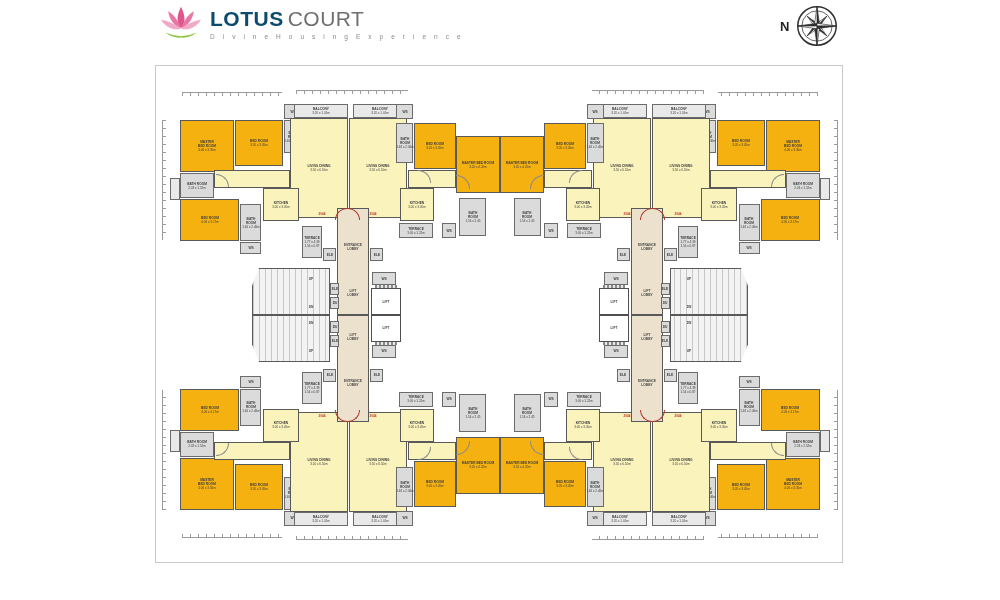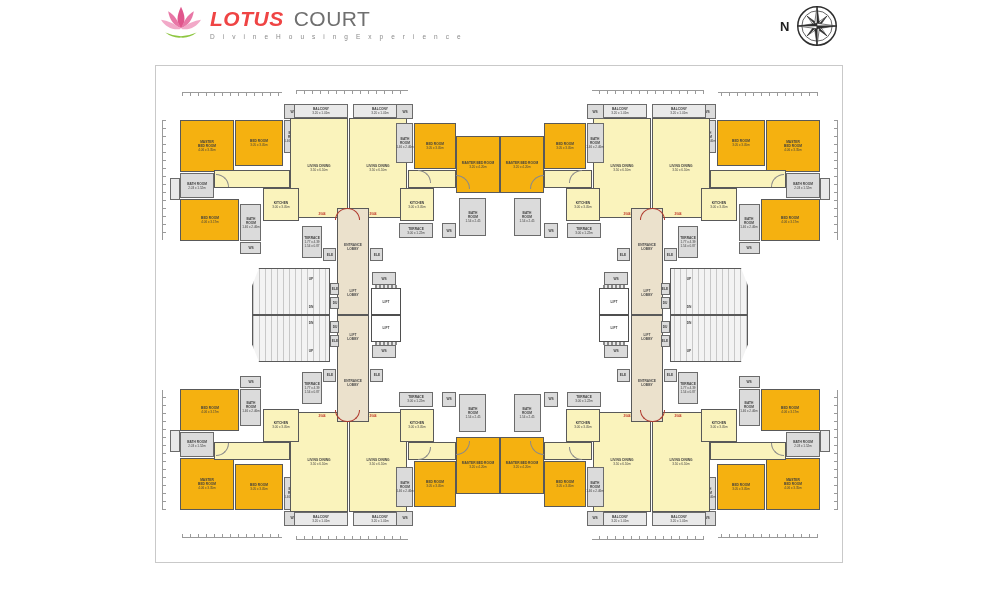--- a/index.html
+++ b/index.html
@@ -3,22 +3,22 @@
 <meta charset="utf-8">
 <style>
   html,body{margin:0;padding:0;background:#fff;}
   *{box-sizing:border-box;}
   .page{position:relative;width:1000px;height:600px;background:#fff;overflow:hidden;
         font-family:"Liberation Sans",sans-serif;}
 
   
   .logo{position:absolute;left:158px;top:4px;display:flex;align-items:center;gap:6px;}
   .brand-line{font-size:21px;letter-spacing:.5px;line-height:1;}
-  .brand-bold{font-weight:800;color:#ef4444;font-style:italic;}
-  .brand-light{font-weight:400;color:#6f6f6f;margin-left:10px;}
+  .brand-bold{font-weight:800;color:#0c4a6e;}
+  .brand-light{font-weight:400;color:#6f6f6f;margin-left:4px;}
   .tagline{font-size:6.5px;letter-spacing:3.1px;color:#8a8a8a;margin-top:4px;white-space:nowrap;}
   .compass-wrap{position:absolute;left:780px;top:4px;display:flex;align-items:center;gap:6px;}
   .north-label{font-size:13px;font-weight:700;color:#222;}
 
   
   .plan-card{position:absolute;left:155px;top:65px;width:688px;height:498px;
              background:#fff;border:1px solid #c9c9c9;}
   .plan-inner{position:absolute;left:0;top:14px;width:688px;height:470px;}
   .quad{position:absolute;width:344px;height:235px;}
   .q1{left:0;top:0;}

